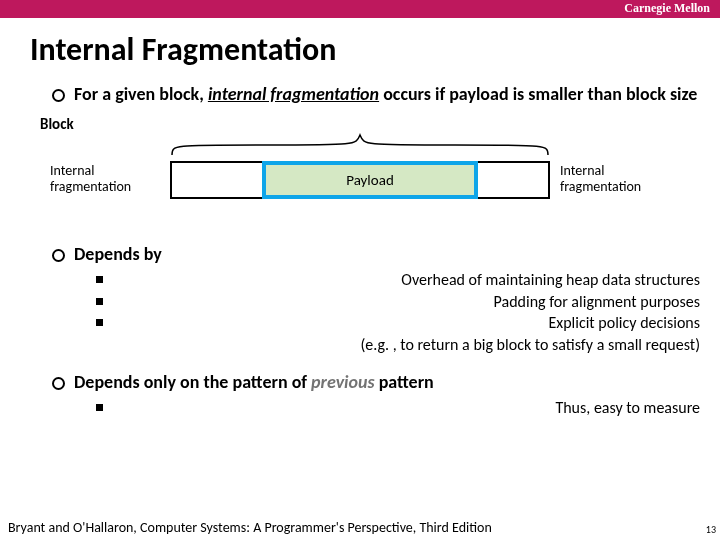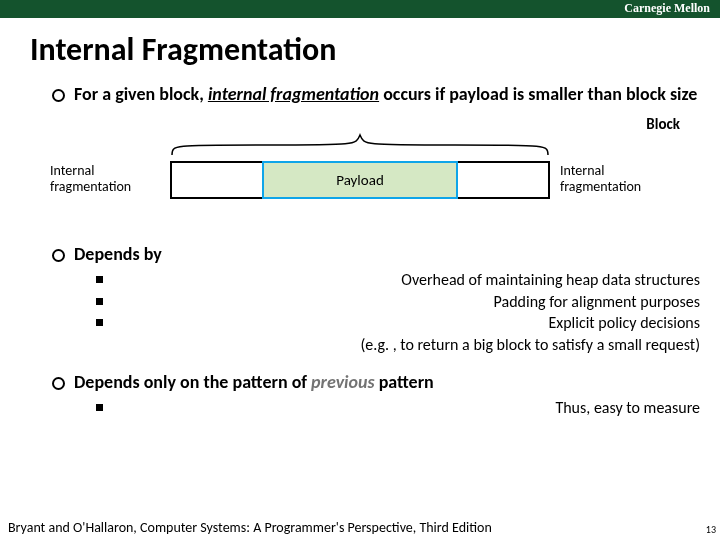--- a/index.html
+++ b/index.html
@@ -7,21 +7,21 @@
     padding: 0;
     width: 720px;
     height: 540px;
     font-family: Calibri, Arial, sans-serif;
     background: #fff;
     color: #000;
     position: relative;
   }
   .topbar {
     height: 18px;
-    background: #14532d;
+    background: #be185d;
     position: relative;
   }
   .topbar-brand {
     position: absolute;
     right: 10px;
     top: 1px;
     color: #fff;
     font-family: "Times New Roman", serif;
     font-weight: bold;
     font-size: 12px;
@@ -57,21 +57,21 @@
   .diagram {
     position: relative;
     width: 640px;
     height: 110px;
     margin: 10px auto 18px auto;
   }
   .block-label {
     position: absolute;
     top: 0;
     left: 0; right: 0;
-    text-align: right;
+    text-align: left;
     font-size: 15px;
     font-weight: bold;
   }
   svg.brace {
     position: absolute;
     top: 18px;
     left: 130px;
     width: 380px;
     height: 24px;
   }
@@ -81,23 +81,23 @@
     left: 130px;
     width: 380px;
     height: 38px;
     border: 2px solid #000;
     box-sizing: border-box;
   }
   .payload {
     position: absolute;
     top: 46px;
     left: 222px;
-    width: 196px;
+    width: 216px;
     height: 38px;
-    border: 2px solid #0ea5e9;
+    border: 4px solid #0ea5e9;
     background: #d5e8c4;
     box-sizing: border-box;
     display: flex;
     align-items: center;
     justify-content: center;
     font-size: 15px;
   }
   .frag-left {
     position: absolute;
     top: 48px;

